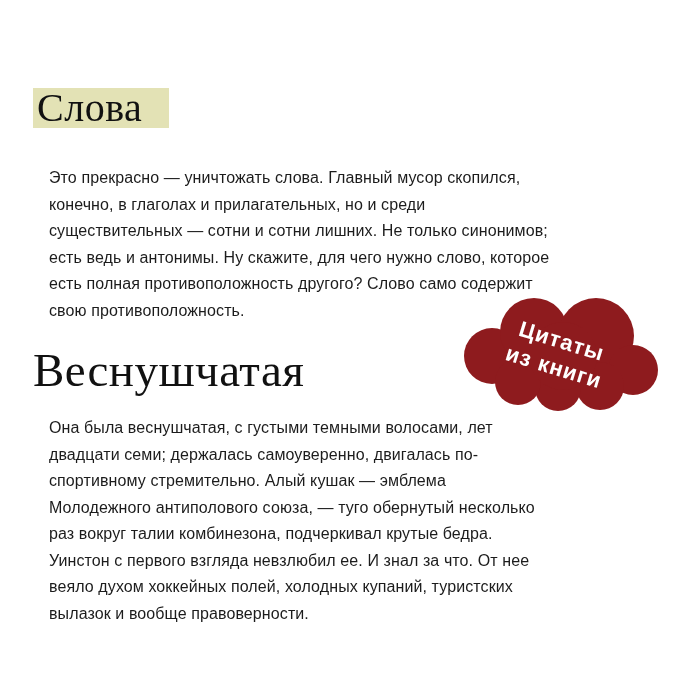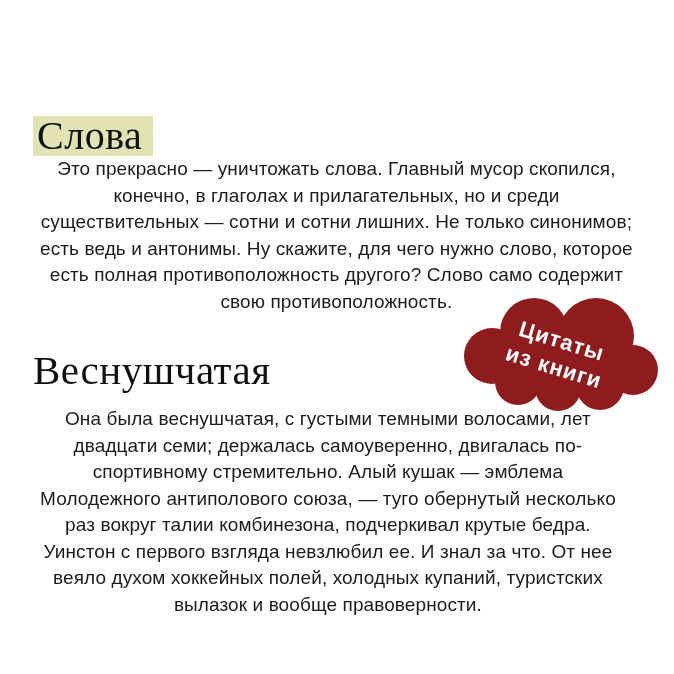--- a/index.html
+++ b/index.html
@@ -17,47 +17,45 @@
     left: 33px;
     top: 88px;
     margin: 0;
     font-weight: 400;
   }
   .hl {
     display: inline-block;
     font-family: "Liberation Serif", "DejaVu Serif", serif;
     font-size: 40px;
     line-height: 40px;
-    padding: 0 11px 0 4px;
+    padding: 0 27px 0 4px;
     color: #111111;
     letter-spacing: 0.5px;
-    margin-top: 28px;
   }
   .h2 {
     position: absolute;
     left: 33px;
     top: 344px;
     margin: 0;
     font-family: "Liberation Serif", "DejaVu Serif", serif;
-    font-size: 41px;
+    font-size: 47px;
     line-height: 52px;
     font-weight: 400;
     color: #111111;
     letter-spacing: 0.5px;
   }
   .body-text {
     position: absolute;
     left: 33px;
-    margin: 7px;
-    font-size: 19px;
+    margin: 16px;
+    font-size: 16px;
     line-height: 26.5px;
     color: #1c1c1c;
     white-space: pre;
     letter-spacing: 0.1px;
-    text-align: center;
   }
   .p1 { top: 149px; }
   .p2 { top: 399px; }
   .badge {
     position: absolute;
     left: 458px;
     top: 296px;
     width: 200px;
     height: 115px;
   }

